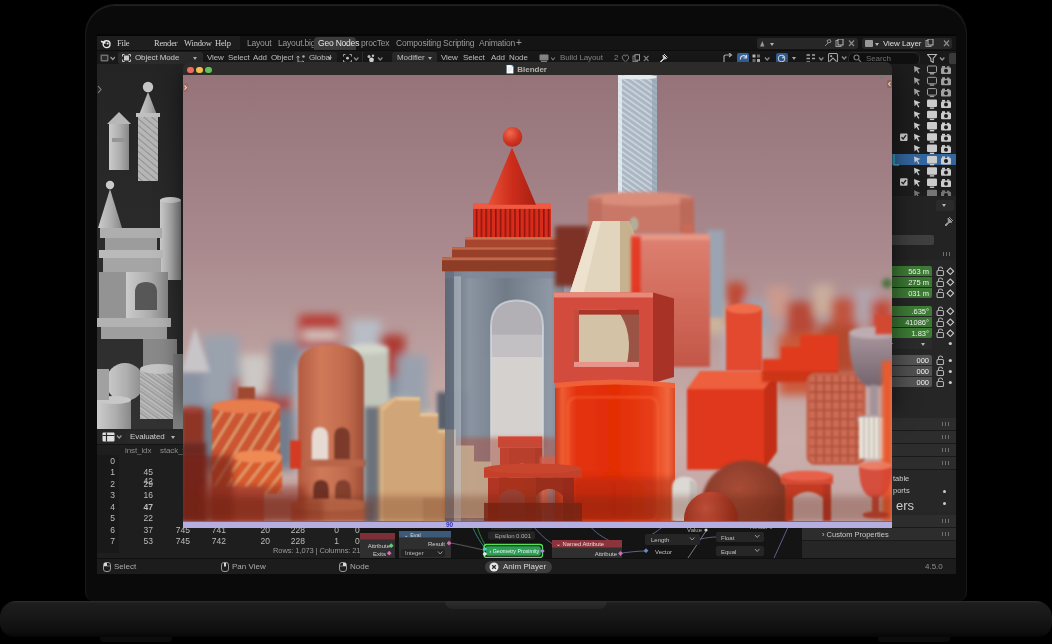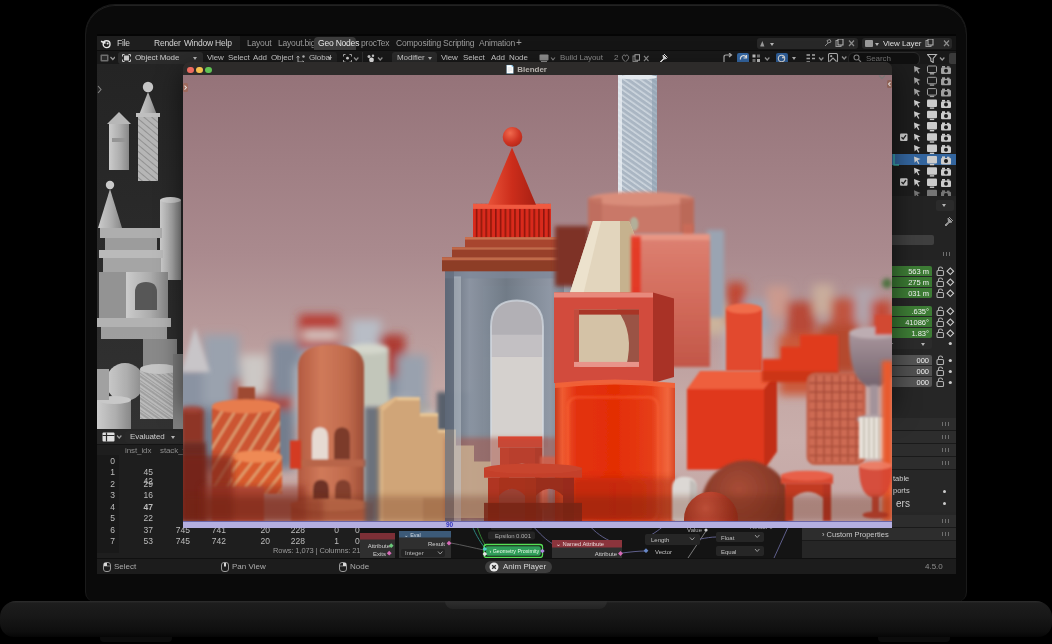--- a/index.html
+++ b/index.html
@@ -11,21 +11,21 @@
     border:1px solid #1a1a1a;border-bottom:none;border-radius:30px 30px 10px 10px;
     box-shadow:inset 0 1px 0 #222222;}
   #display{position:absolute;left:97px;top:34px;width:859px;height:543px;background:#131313;overflow:hidden;}
   #base{position:absolute;left:0;top:601px;width:1052px;height:36px;
     background:linear-gradient(#2e2e2e 0%,#1d1d1d 6%,#171717 45%,#0e0e0e 85%,#060606 100%);
     border-radius:16px 16px 14px 14px;}
   #notch{position:absolute;left:445px;top:0px;width:162px;height:8px;background:linear-gradient(#2f2f2f,#232323);
     border-radius:0 0 8px 8px;}
   .foot{position:absolute;top:637px;height:5px;background:#0c0c0c;border-radius:0 0 4px 4px;}
   
-  .m{position:absolute;font-size:8.5px;color:#d4d4d4;white-space:nowrap;letter-spacing:-0.2px;}
+  .m{position:absolute;font-size:8.5px;color:#d4d4d4;white-space:nowrap;letter-spacing:-0.2px;font-family:Liberation Serif, serif;}
   .tab{position:absolute;font-size:8.5px;color:#9b9b9b;white-space:nowrap;letter-spacing:-0.2px;}
   .h{position:absolute;font-size:8px;color:#cccccc;white-space:nowrap;letter-spacing:-0.1px;}
   .hg{position:absolute;font-size:8px;color:#8d8d8d;white-space:nowrap;letter-spacing:-0.1px;}
   .box{position:absolute;background:#2b2b2b;border-radius:3px;}
   .chev{position:absolute;width:0;height:0;border-left:2.7px solid transparent;
     border-right:2.7px solid transparent;border-top:3.5px solid #b5b5b5;}
   .num{position:absolute;font-size:8.5px;color:#bdbdbd;text-align:right;white-space:nowrap;}
   .grip{position:absolute;width:9px;height:4px;color:#6e6e6e;
     background:repeating-linear-gradient(90deg,#6e6e6e 0 1px,transparent 1px 3px);}
 </style>
@@ -509,21 +509,21 @@
       <div class="a" style="left:0;top:380px;width:154px;height:12px;background:#2d2d2d;border-bottom:1px solid #1a1a1a;"></div>
       <div class="a" style="left:0;top:393px;width:154px;height:12px;background:#2d2d2d;border-bottom:1px solid #1a1a1a;"></div>
       <div class="grip" style="left:140px;top:358px;"></div>
       <div class="grip" style="left:140px;top:371px;"></div>
       <div class="grip" style="left:140px;top:384px;"></div>
       <div class="grip" style="left:140px;top:397px;"></div>
 
       <div class="a" style="left:0;top:406px;width:154px;height:42px;background:#272727;"></div>
       <div class="t" style="left:91px;top:410px;font-size:7.5px;color:#cccccc;">table</div>
       <div class="t" style="left:91px;top:422px;font-size:7.5px;color:#cccccc;">ports</div>
-      <div class="t" style="left:94px;top:434px;font-size:10px;color:#cccccc;">ers</div>
+      <div class="t" style="left:94px;top:434px;font-size:13px;color:#cccccc;">ers</div>
       <div class="a" style="left:141px;top:425.5px;width:3px;height:3px;border-radius:50%;background:#cccccc;"></div>
       <div class="a" style="left:141px;top:437.5px;width:3px;height:3px;border-radius:50%;background:#cccccc;"></div>
 
       <div class="a" style="left:0;top:451px;width:154px;height:12px;background:#2d2d2d;border-bottom:1px solid #1a1a1a;"></div>
       <div class="a" style="left:0;top:464px;width:154px;height:12px;background:#2d2d2d;border-bottom:1px solid #1a1a1a;"></div>
       <div class="t" style="left:20px;top:465.5px;font-size:7.5px;color:#c8c8c8;">› Custom Properties</div>
       <div class="grip" style="left:140px;top:455px;"></div>
       <div class="grip" style="left:140px;top:468px;"></div>
     </div>
 

